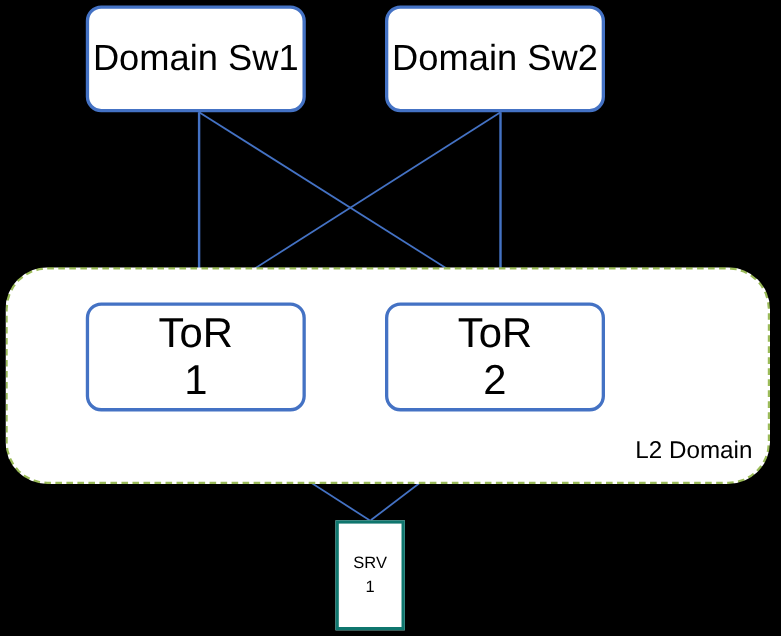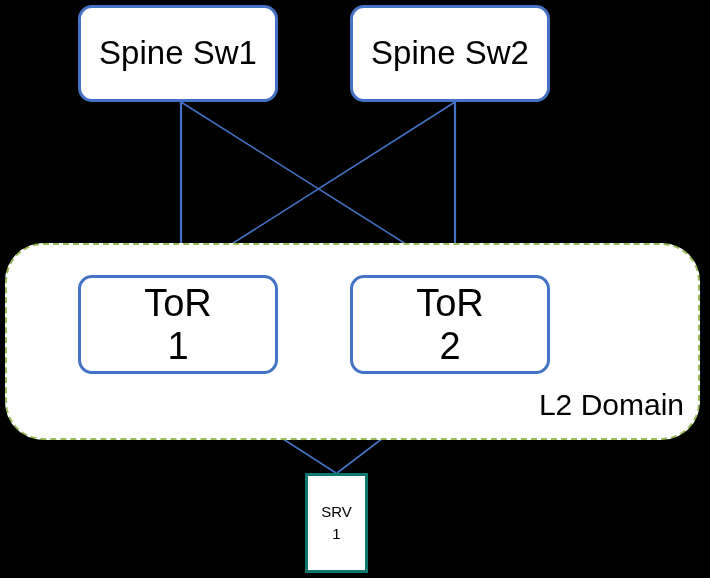--- a/index.html
+++ b/index.html
@@ -70,21 +70,21 @@
     height: 197px;
     background: #FFFFFF;
     border: 2.5px dashed #9BBB59;
     border-radius: 38px;
     z-index: 1;
   }
   #l2-domain-label {
     position: absolute;
     right: 14px;
     bottom: 16px;
-    font-size: 30px;
+    font-size: 22px;
     color: #000000;
     white-space: nowrap;
   }
   #srv-1 {
     position: absolute;
     box-sizing: border-box;
     left: 305px;
     top: 473px;
     width: 63px;
     height: 100px;
@@ -119,25 +119,25 @@
         <line x1="181" y1="102" x2="455" y2="275" stroke="#4472C4" stroke-width="1.6"></line>
         <line x1="455" y1="102" x2="183" y2="275" stroke="#4472C4" stroke-width="1.6"></line>
         <line x1="455" y1="102" x2="455" y2="275" stroke="#4472C4" stroke-width="2.2"></line>
         <line x1="278" y1="325" x2="350" y2="325" stroke="#4472C4" stroke-width="2.2"></line>
         <line x1="182" y1="374" x2="336" y2="473" stroke="#4472C4" stroke-width="1.6"></line>
         <line x1="467" y1="374" x2="337" y2="473" stroke="#4472C4" stroke-width="1.6"></line>
       </g>
   </svg>
 
   <div class="node spine" id="spine-sw1">
-    <span class="line1">Spine Sw1</span>
+    <span class="line1">Domain Sw1</span>
   </div>
 
   <div class="node spine" id="spine-sw2">
-    <span class="line1">Spine Sw2</span>
+    <span class="line1">Domain Sw2</span>
   </div>
 
   <div class="node tor" id="tor-1">
     <span class="line1">ToR</span>
     <span class="line2">1</span>
   </div>
 
   <div class="node tor" id="tor-2">
     <span class="line1">ToR</span>
     <span class="line2">2</span>

